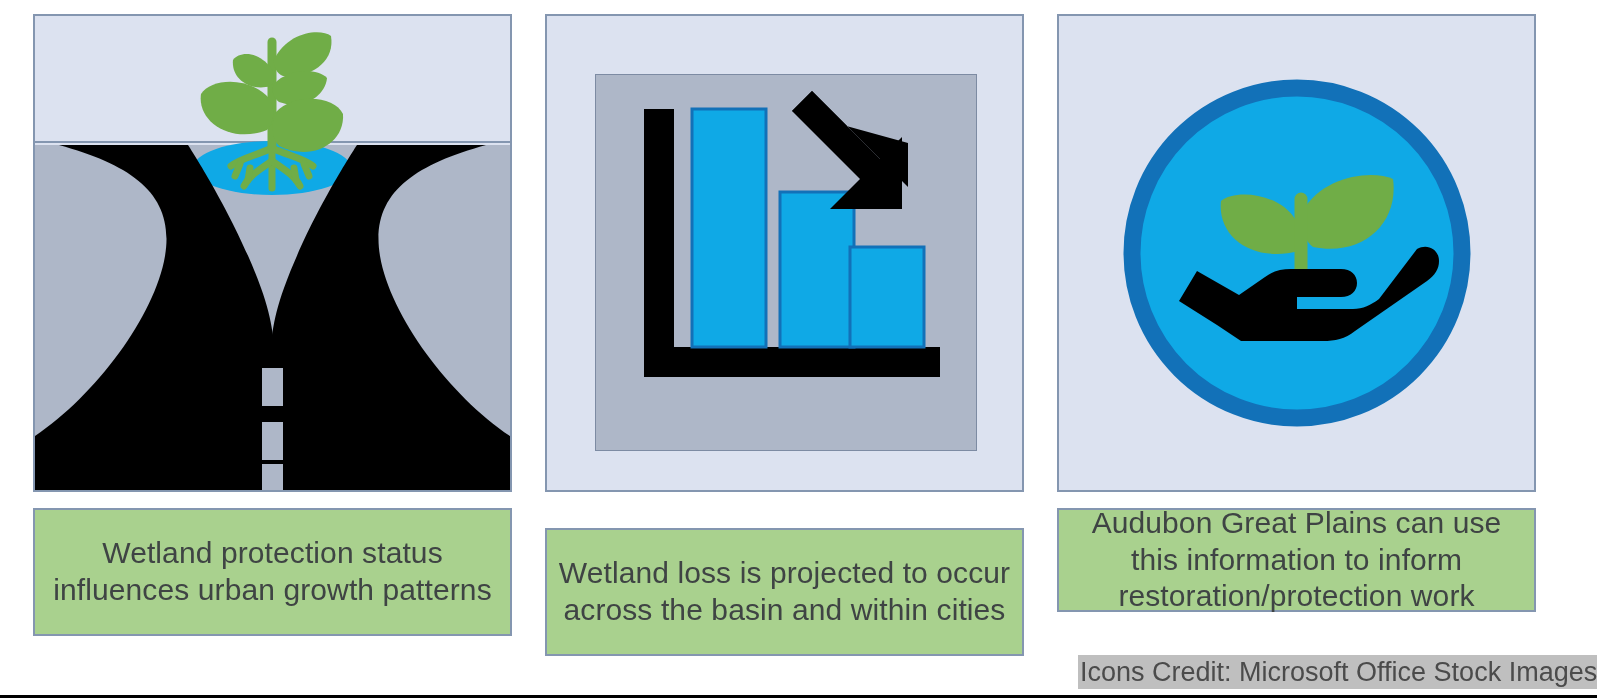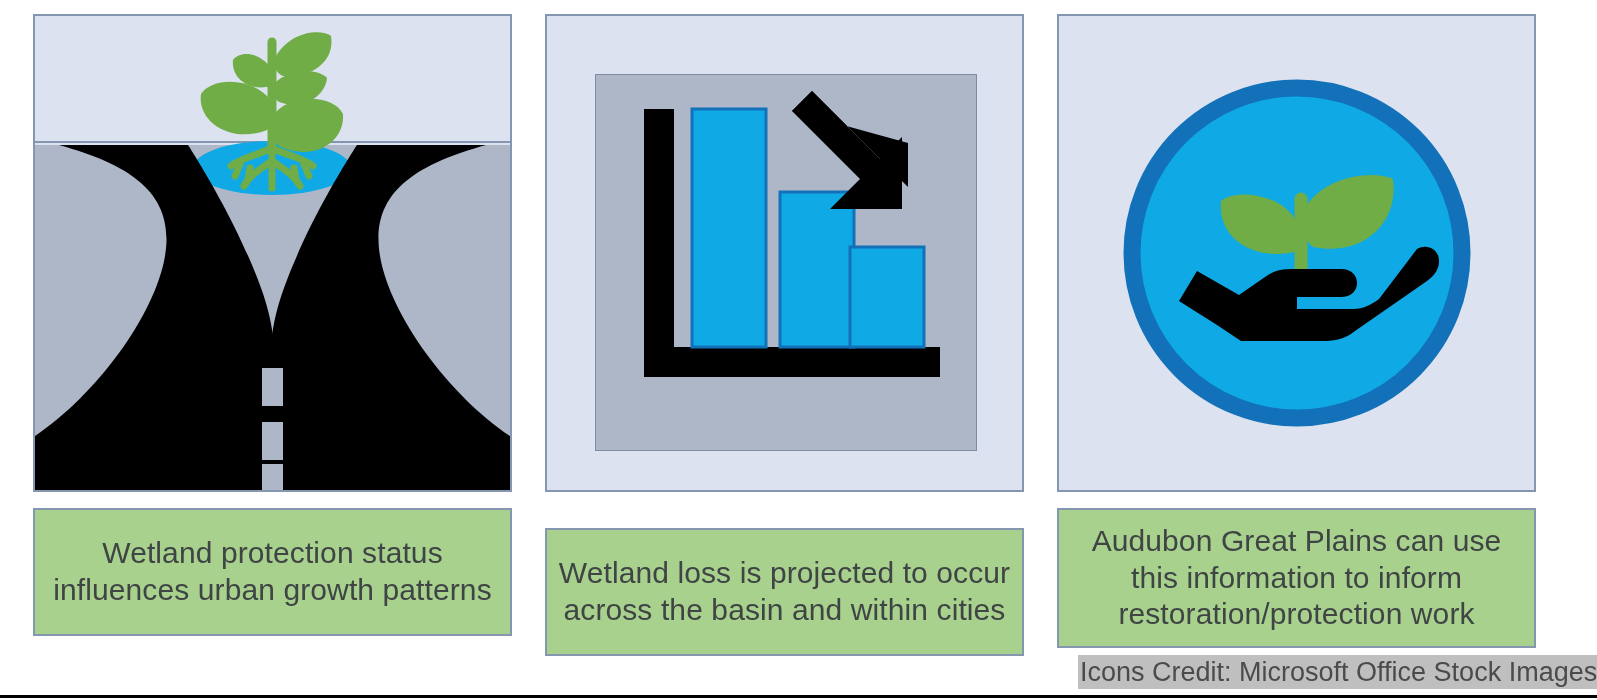--- a/index.html
+++ b/index.html
@@ -39,21 +39,21 @@
     justify-content: center;
     text-align: center;
     font-size: 30px;
     font-weight: 300;
     line-height: 1.22;
     letter-spacing: 0.1px;
     padding: 4px 10px;
   }
   #caption-1 { left: 33px;   top: 508px; width: 479px; height: 128px; }
   #caption-2 { left: 545px;  top: 528px; width: 479px; height: 128px; }
-  #caption-3 { left: 1057px; top: 508px; width: 479px; height: 140px; text-align: center; }
+  #caption-3 { left: 1057px; top: 508px; width: 479px; height: 104px; text-align: center; }
 
   
   .scene1 { position: absolute; inset: 0; }
   .sky {
     position: absolute; left: 0; top: 0; right: 0; height: 127px;
     background: #dce2f0;
     border-bottom: 2px solid #8496b0;
     box-sizing: border-box;
   }
   .ground {

